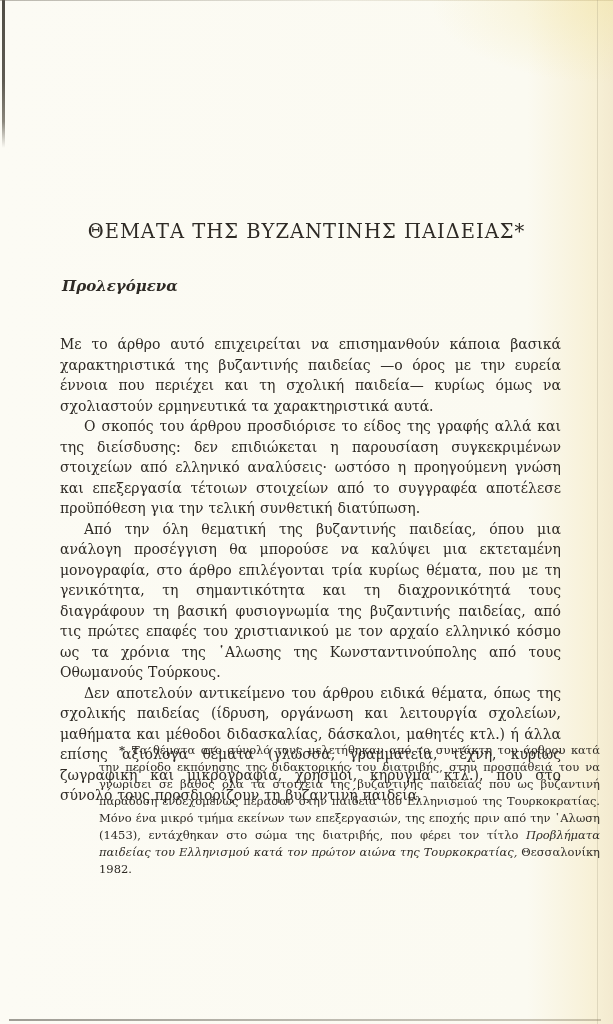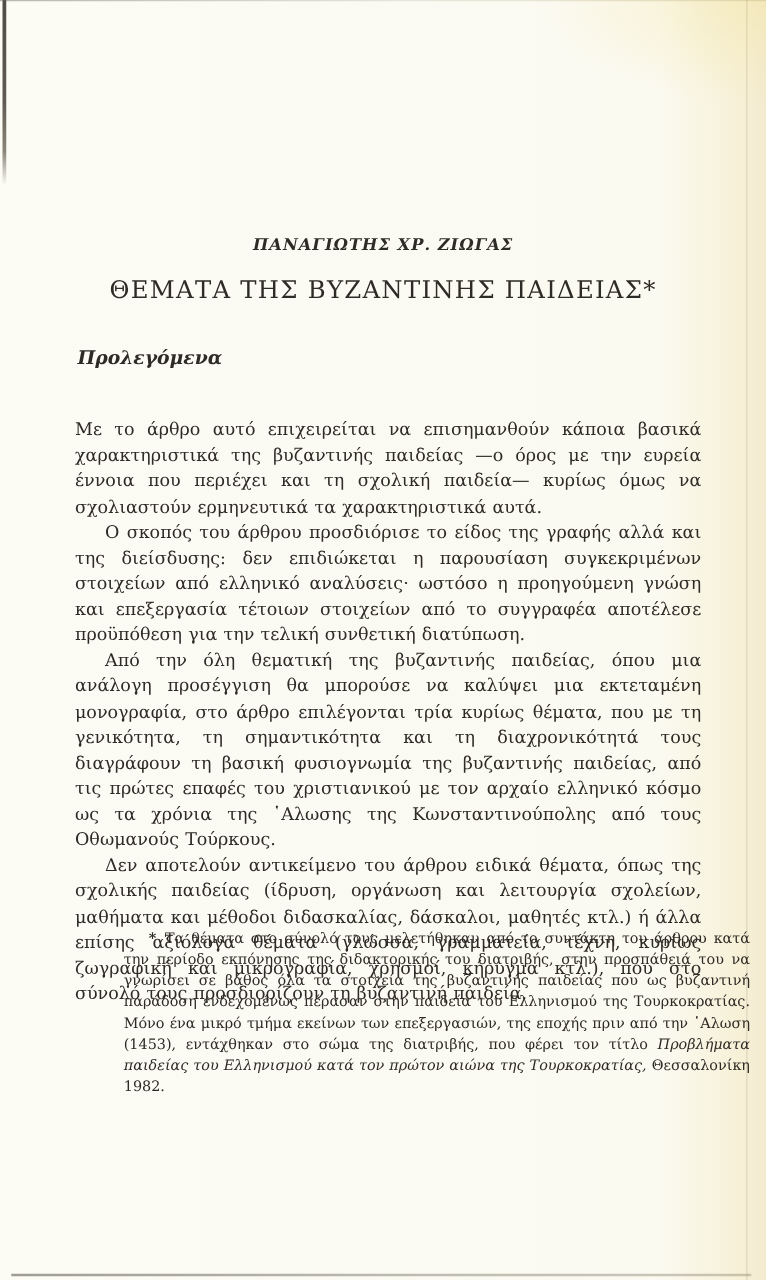--- a/index.html
+++ b/index.html
@@ -70,21 +70,20 @@
 </head>
 <body>
 
 <div class="page">
 
   <div class="edge edge-left"></div>
   <div class="edge edge-top"></div>
   <div class="edge edge-right"></div>
   <div class="edge edge-bottom"></div>
 
-  <div class="author">ΠΑΝΑΓΙΩΤΗΣ ΧΡ. ΖΙΩΓΑΣ</div>
 
   <h1 class="title">ΘΕΜΑΤΑ ΤΗΣ ΒΥΖΑΝΤΙΝΗΣ ΠΑΙΔΕΙΑΣ*</h1>
 
   <div class="section-heading">Προλεγόμενα</div>
 
   <div class="body-text">
     <p>Με το άρθρο αυτό επιχειρείται να επισημανθούν κάποια βασικά χαρακτηριστικά της βυζαντινής παιδείας —ο όρος με την ευρεία έννοια που περιέχει και τη σχολική παιδεία— κυρίως όμως να σχολιαστούν ερμηνευτικά τα χαρακτηριστικά αυτά.</p>
     <p>Ο σκοπός του άρθρου προσδιόρισε το είδος της γραφής αλλά και της διείσδυσης: δεν επιδιώκεται η παρουσίαση συγκεκριμένων στοιχείων από ελληνικό αναλύσεις· ωστόσο η προηγούμενη γνώση και επεξεργασία τέτοιων στοιχείων από το συγγραφέα αποτέλεσε προϋπόθεση για την τελική συνθετική διατύπωση.</p>
     <p>Από την όλη θεματική της βυζαντινής παιδείας, όπου μια ανάλογη προσέγγιση θα μπορούσε να καλύψει μια εκτεταμένη μονογραφία, στο άρθρο επιλέγονται τρία κυρίως θέματα, που με τη γενικότητα, τη σημαντικότητα και τη διαχρονικότητά τους διαγράφουν τη βασική φυσιογνωμία της βυζαντινής παιδείας, από τις πρώτες επαφές του χριστιανικού με τον αρχαίο ελληνικό κόσμο ως τα χρόνια της ῾Αλωσης της Κωνσταντινούπολης από τους Οθωμανούς Τούρκους.</p>
     <p>Δεν αποτελούν αντικείμενο του άρθρου ειδικά θέματα, όπως της σχολικής παιδείας (ίδρυση, οργάνωση και λειτουργία σχολείων, μαθήματα και μέθοδοι διδασκαλίας, δάσκαλοι, μαθητές κτλ.) ή άλλα επίσης αξιόλογα θέματα (γλώσσα, γραμματεία, τέχνη, κυρίως ζωγραφική και μικρογραφία, χρησμοί, κήρυγμα κτλ.), που στο σύνολό τους προσδιορίζουν τη βυζαντινή παιδεία.</p>

